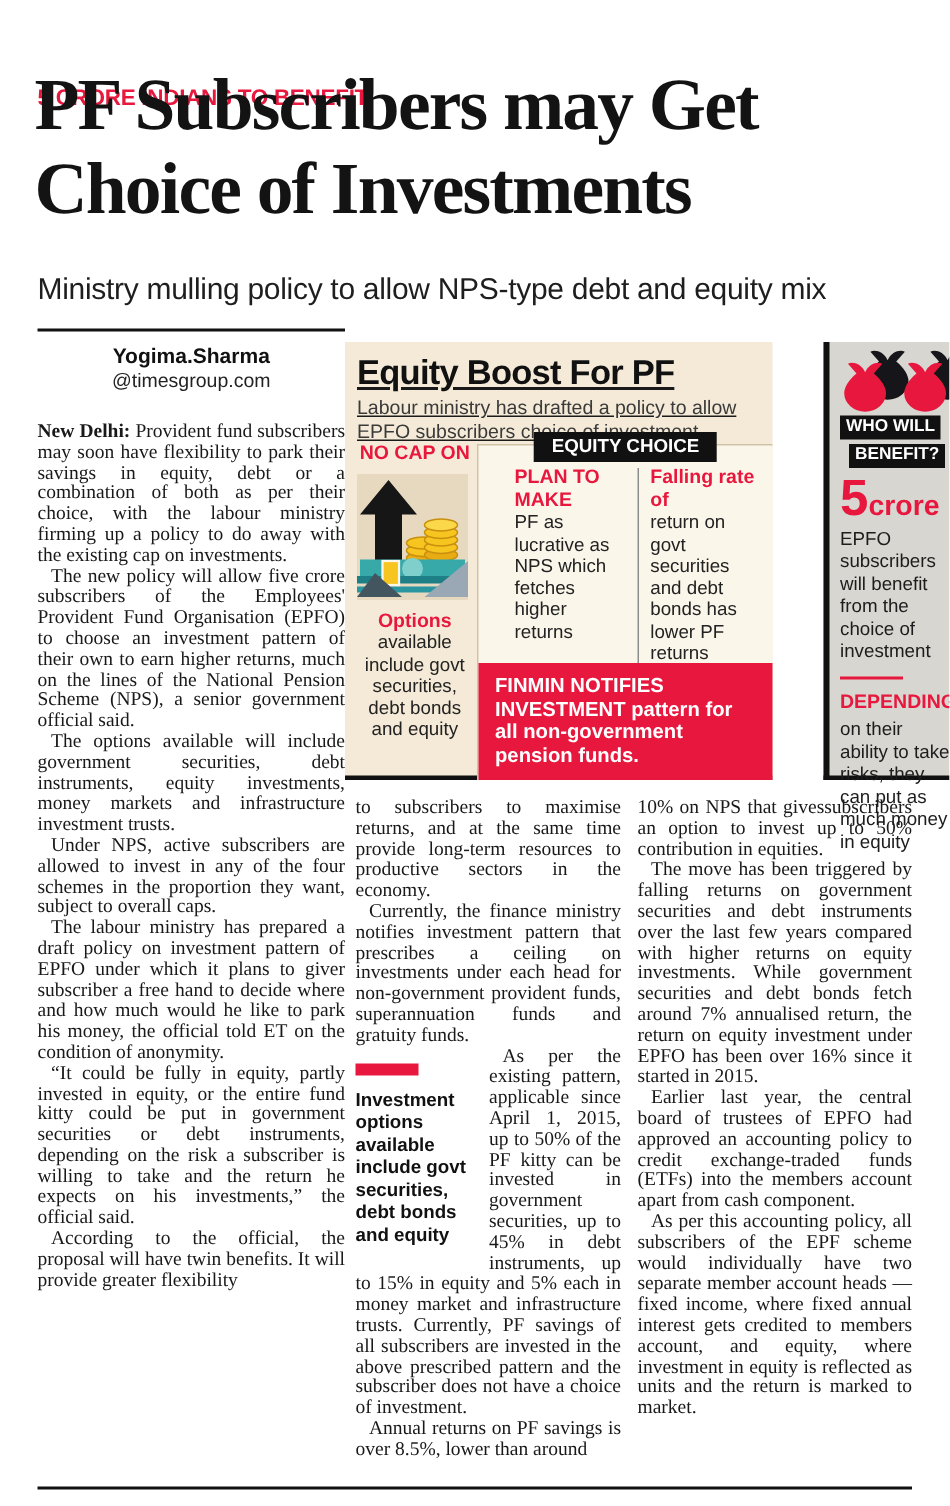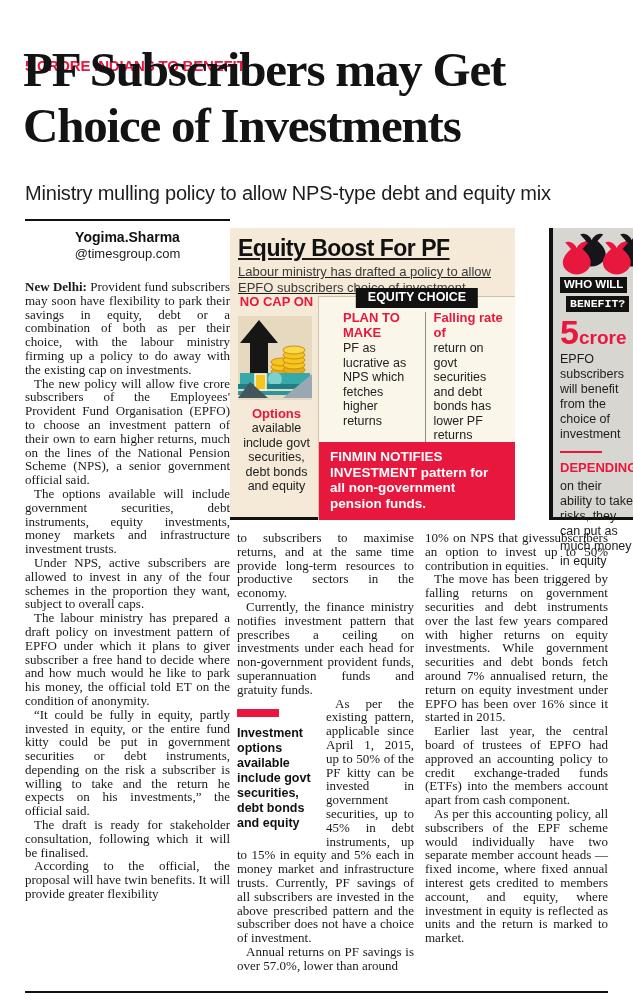--- a/index.html
+++ b/index.html
@@ -78,21 +78,21 @@
     position:absolute; left:549px; top:228px; width:89px; height:292px;
     background:#d8d6d1; border-left:4px solid #111; border-bottom:3px solid #111;
     padding:4px 5px 0 7px;
   }
   .sb-bags { display:block; margin:0 auto; }
   .sb-head { position:relative; margin-top:-8px; }
   .sb-strip {
     display:inline-block; background:#111; color:#fff;
     font:bold 11.5px/13px "Liberation Sans", sans-serif; padding:1px 4px 2px;
   }
-  .sb-strip2 { margin:2px 18px 0 6px;font-family:Liberation Mono, monospace; }
+  .sb-strip2 { margin:2px 18px 0 6px; }
   .sb-stat { margin-top:5px; color:#e8173d; white-space:nowrap; }
   .sb-num  { font:bold 34px/30px "Liberation Sans", sans-serif; }
   .sb-unit { font:bold 19px/20px "Liberation Sans", sans-serif; }
   .sb-text { font:12.5px/15px "Liberation Sans", sans-serif; color:#1c1c1c; margin-top:4px; }
   .sb-rule { width:42px; border-top:2px solid #e8173d; margin:9px 0 7px; }
   .sb-label { font:bold 13px/15px "Liberation Sans", sans-serif; color:#e8173d; }
   
   .bottom-rule { position:absolute; left:25px; right:25px; top:991px; border-top:2px solid #111; }
 </style>
 </head>
@@ -114,21 +114,20 @@
     <div class="byline">
       <div class="byline-name">Yogima.Sharma</div>
       <div class="byline-handle">@timesgroup.com</div>
     </div>
     <p class="body"><b class="lead">New Delhi:</b> <span>Provident fund subscribers may soon have flexibility to park their savings in equity, debt or a combination of both as per their choice, with the labour ministry firming up a policy to do away with the existing cap on investments.</span></p>
     <p class="body ind">The new policy will allow five crore subscribers of the Employees' Provident Fund Organisation (EPFO) to choose an investment pattern of their own to earn higher returns, much on the lines of the National Pension Scheme (NPS), a senior government official said.</p>
     <p class="body ind">The options available will include government securities, debt instruments, equity investments, money markets and infrastructure investment trusts.</p>
     <p class="body ind">Under NPS, active subscribers are allowed to invest in any of the four schemes in the proportion they want, subject to overall caps.</p>
     <p class="body ind">The labour ministry has prepared a draft policy on investment pattern of EPFO under which it plans to giver subscriber a free hand to decide where and how much would he like to park his money, the official told ET on the condition of anonymity.</p>
     <p class="body ind">“It could be fully in equity, partly invested in equity, or the entire fund kitty could be put in government securities or debt instruments, depending on the risk a subscriber is willing to take and the return he expects on his investments,” the official said.</p>
-    <p class="body ind">The draft is ready for stakeholder consultation, following which it will be finalised.</p>
     <p class="body ind">According to the official, the proposal will have twin benefits. It will provide greater flexibility</p>
   </div>
 
   <div class="infographic">
     <div class="ig-title">Equity Boost For PF</div>
     <div class="ig-subtitle">Labour ministry has drafted a policy to allow EPFO subscribers choice of investment</div>
 
     <div class="ig-left">
       <div class="ig-label">NO CAP ON</div>
       <div class="ig-illus">
@@ -252,21 +251,21 @@
   </div>
 
   <div class="col col2">
     <p class="body">to subscribers to maximise returns, and at the same time provide long-term resources to productive sectors in the economy.</p>
     <p class="body ind">Currently, the finance ministry notifies investment pattern that prescribes a ceiling on investments under each head for non-government provident funds, superannuation funds and gratuity funds.</p>
     <div class="pullquote">
       <div class="pq-bar"></div>
       <div class="pq-text">Investment options available include govt securities, debt bonds and equity</div>
     </div>
     <p class="body ind">As per the existing pattern, applicable since April 1, 2015, up to 50% of the PF kitty can be invested in government securities, up to 45% in debt instruments, up to 15% in equity and 5% each in money market and infrastructure trusts. Currently, PF savings of all subscribers are invested in the above prescribed pattern and the subscriber does not have a choice of investment.</p>
-    <p class="body ind">Annual returns on PF savings is over 57.0%, lower than around</p>
+    <p class="body ind">Annual returns on PF savings is over 8.5%, lower than around</p>
   </div>
 
   <div class="col col3">
     <p class="body">10% on NPS that givessubscribers an option to invest up to 50% contribution in equities.</p>
     <p class="body ind">The move has been triggered by falling returns on government securities and debt instruments over the last few years compared with higher returns on equity investments. While government securities and debt bonds fetch around 7% annualised return, the return on equity investment under EPFO has been over 16% since it started in 2015.</p>
     <p class="body ind">Earlier last year, the central board of trustees of EPFO had approved an accounting policy to credit exchange-traded funds (ETFs) into the members account apart from cash component.</p>
     <p class="body ind">As per this accounting policy, all subscribers of the EPF scheme would individually have two separate member account heads — fixed income, where fixed annual interest gets credited to members account, and equity, where investment in equity is reflected as units and the return is marked to market.</p>
   </div>
 
   <div class="bottom-rule"></div>

